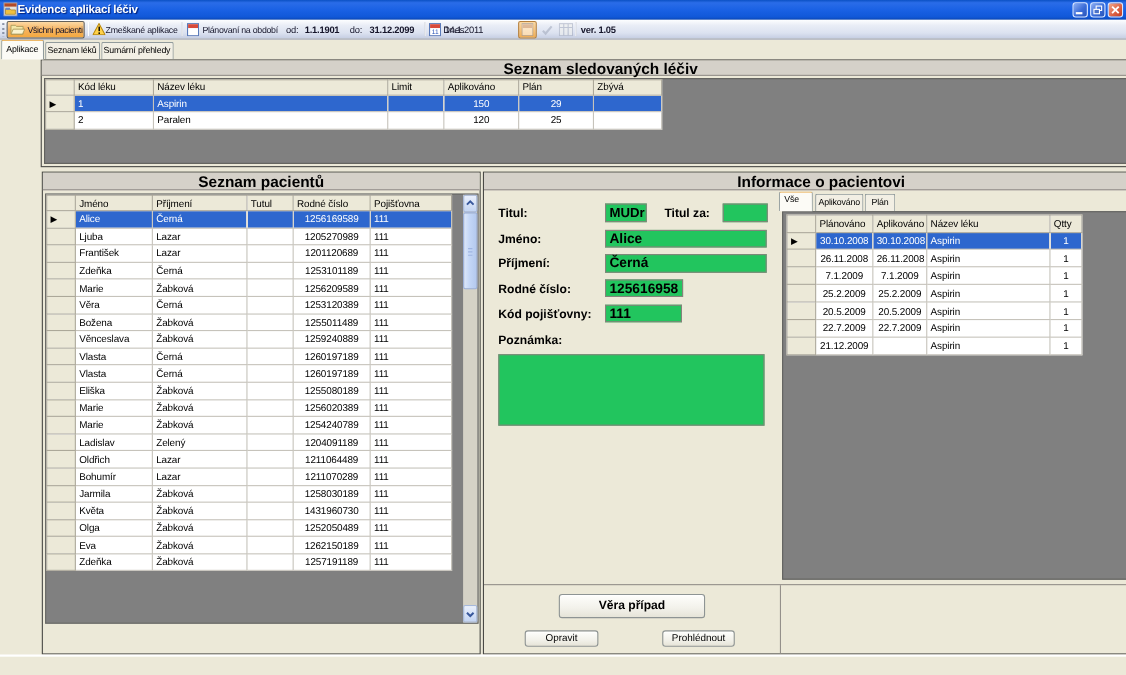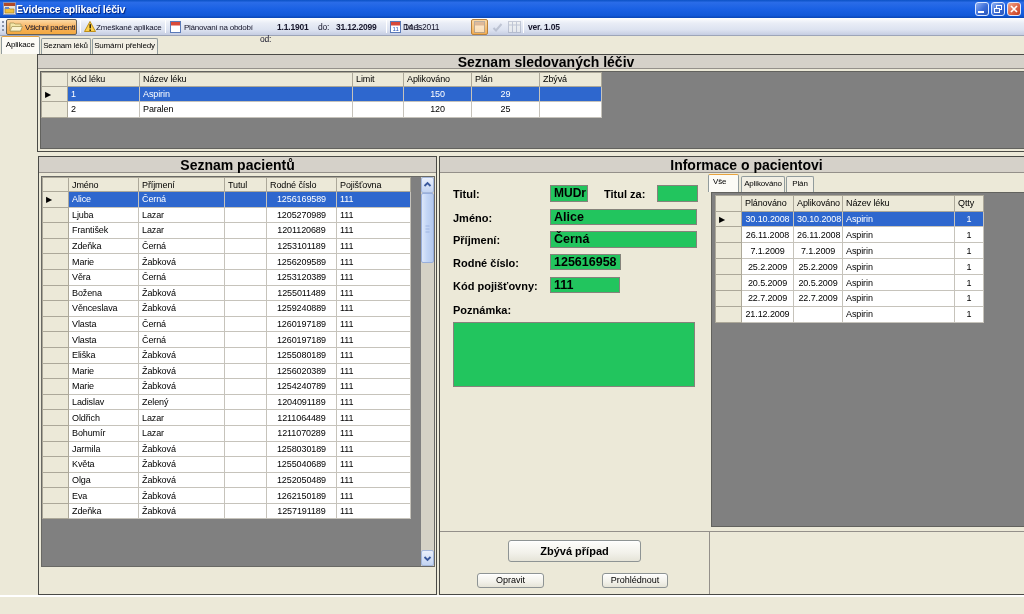--- a/index.html
+++ b/index.html
@@ -94,21 +94,21 @@
   </div>
   <div class="titem" style="left:96px;font-size:8px;">Zmeškané aplikace</div>
   <div class="tsep" style="left:165px;"></div>
   <div class="ticon" style="left:170px;top:3px;">
     <svg width="11" height="12" viewBox="0 0 11 12">
       <rect x="0.5" y="0.5" width="10" height="11" fill="#fff" stroke="#5A7AB8"></rect>
       <rect x="1" y="1" width="9" height="3.5" fill="#D84A3A"></rect>
     </svg>
   </div>
   <div class="titem" style="left:184px;font-size:8px;letter-spacing:-0.25px;">Plánovaní na období</div>
-  <div class="titem" style="left:260px;margin-top:12px;">od:</div>
+  <div class="titem" style="left:260px;">od:</div>
   <div class="titem" style="left:277px;font-weight:bold;">1.1.1901</div>
   <div class="titem" style="left:318px;">do:</div>
   <div class="titem" style="left:336px;font-weight:bold;">31.12.2099</div>
   <div class="tsep" style="left:386px;"></div>
   <div class="ticon" style="left:390px;top:3px;">
     <svg width="11" height="12" viewBox="0 0 11 12">
       <rect x="0.5" y="0.5" width="10" height="11" fill="#fff" stroke="#5A7AB8"></rect>
       <rect x="1" y="1" width="9" height="3.5" fill="#D84A3A"></rect>
       <text x="2.5" y="10" font-size="6" fill="#2A55B8">11</text>
     </svg>
@@ -342,21 +342,21 @@
             <td>Žabková</td>
             <td></td>
             <td class="num">1258030189</td>
             <td>111</td>
           </tr>
           <tr style="height:15.6px;">
             <td class="rowsel"></td>
             <td>Květa</td>
             <td>Žabková</td>
             <td></td>
-            <td class="num">1255040689</td>
+            <td class="num">1431960730</td>
             <td>111</td>
           </tr>
           <tr style="height:15.6px;">
             <td class="rowsel"></td>
             <td>Olga</td>
             <td>Žabková</td>
             <td></td>
             <td class="num">1252050489</td>
             <td>111</td>
           </tr>
@@ -483,18 +483,18 @@
             <td class="num"></td>
             <td>Aspirin</td>
             <td class="num">1</td>
           </tr>
         </tbody>
       </table>
   </div>
 
   <div class="abs" style="left:0px;top:374px;width:613px;height:1px;background:#94908a;"></div>
   <div class="abs" style="left:269px;top:375px;width:1px;height:62px;background:#94908a;"></div>
-  <div class="btn" style="left:68px;top:383px;width:133px;height:22px;line-height:21px;font-weight:bold;font-size:11px;">Zbývá případ</div>
+  <div class="btn" style="left:68px;top:383px;width:133px;height:22px;line-height:21px;font-weight:bold;font-size:11px;">Věra případ</div>
   <div class="btn" style="left:37px;top:416px;width:67px;height:15px;line-height:13px;">Opravit</div>
   <div class="btn" style="left:162px;top:416px;width:66px;height:15px;line-height:13px;">Prohlédnout</div>
 </div>
 
 <div class="abs" style="left:0;top:594.5px;width:1024px;height:2.5px;background:#fff;"></div>
 
 </body></html>

